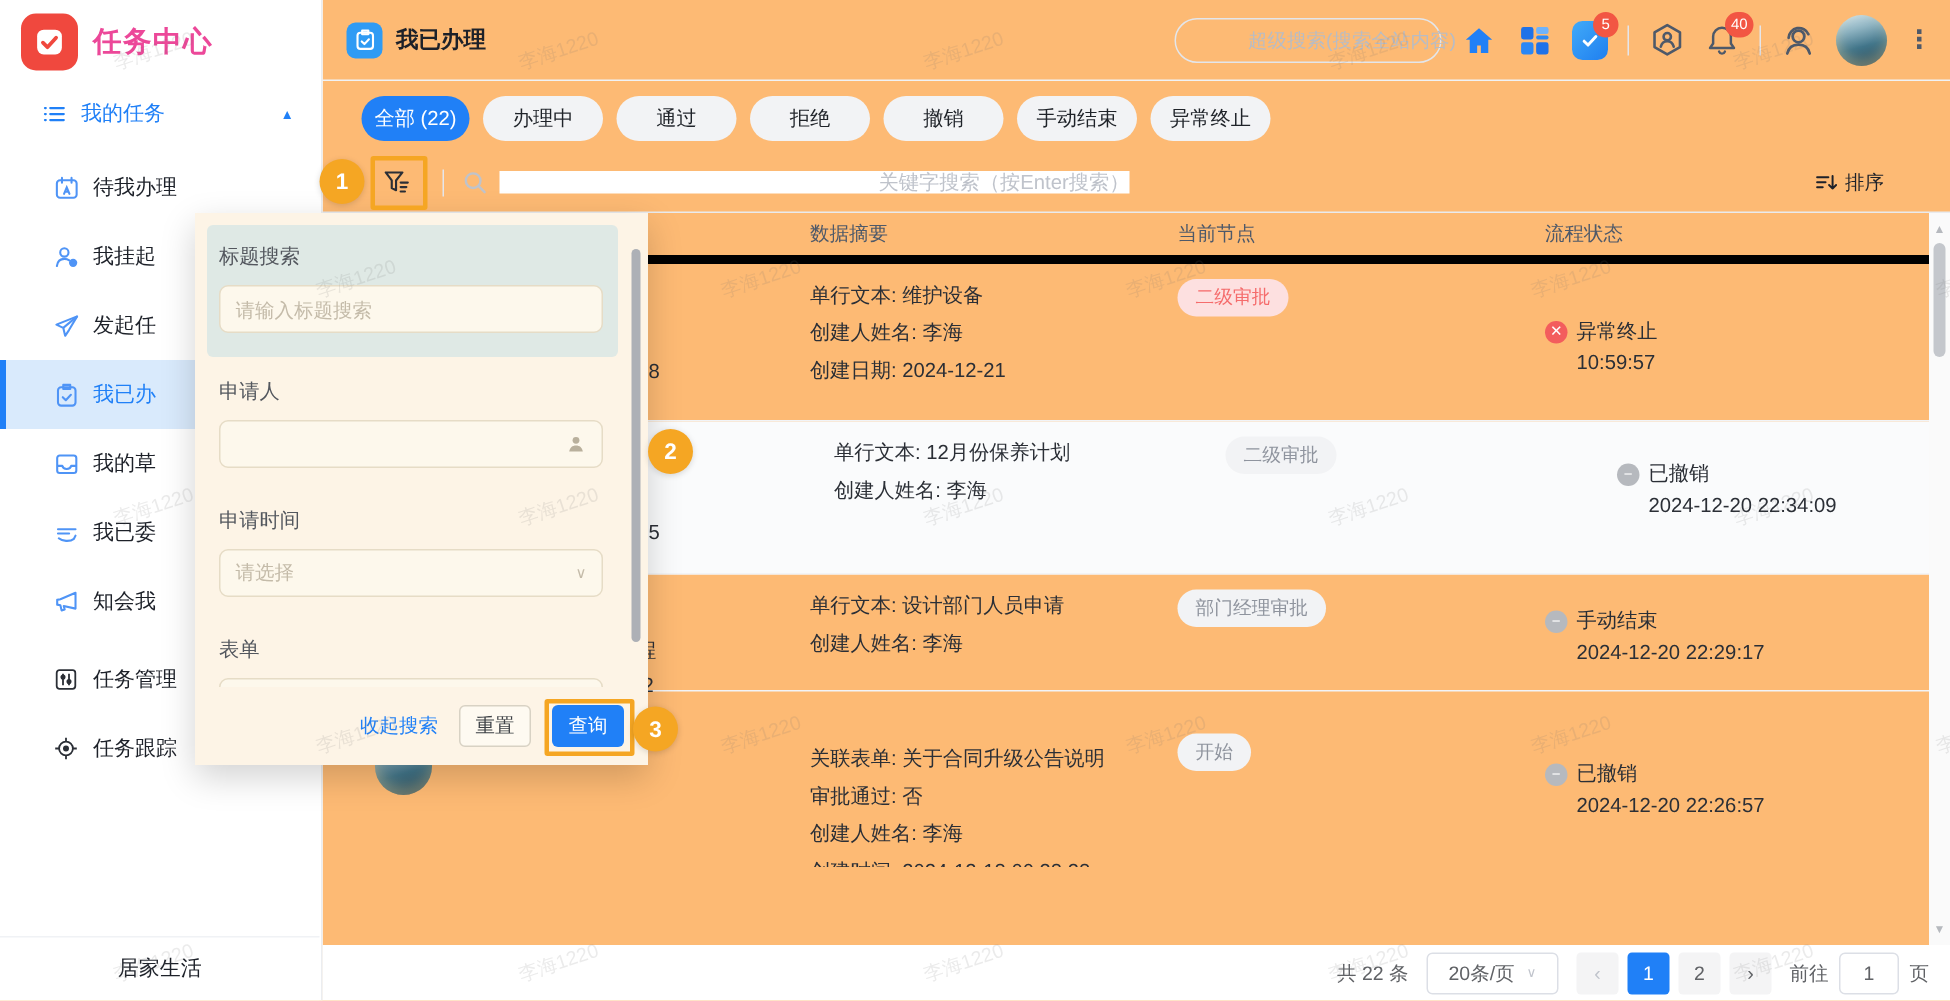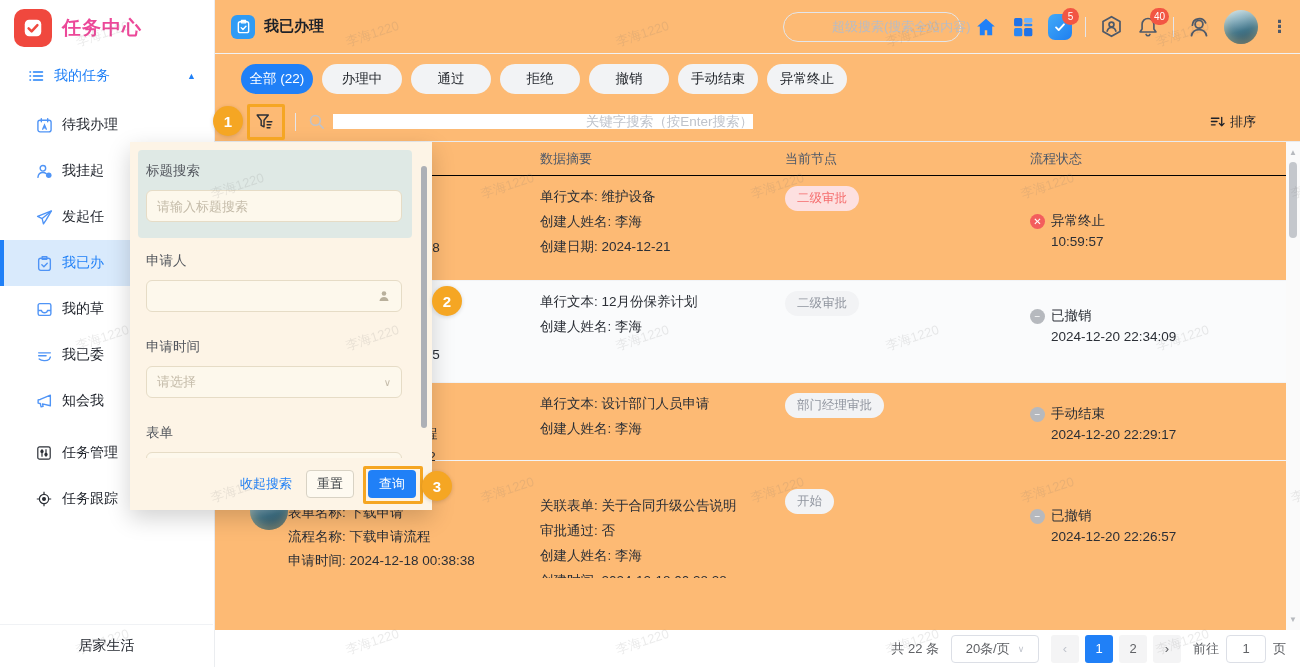--- a/index.html
+++ b/index.html
@@ -50,24 +50,24 @@
   
   .toolbar { height:40px; display:flex; align-items:center; border-bottom:1px solid #e9ebee; padding:0 18px 0 32px; }
   .funnel-btn { width:34px; height:30px; display:flex; align-items:center; justify-content:center; color:#2b2f36; cursor:pointer; }
   .tb-divider { width:1px; height:18px; background:#e5e6eb; margin:0 12px 0 14px; }
   .kw-search { display:flex; align-items:center; color:#bfc3cb; flex:1; }
   .kw-search input { border:none; outline:none; font-size:13.5px; margin-left:8px; width:420px; color:#2b2f36; font-family:inherit;text-align:right; }
   .kw-search input::placeholder { color:#bfc3cb; }
   .sort-box { margin-left:auto; display:flex; align-items:center; gap:5px; font-size:13px; color:#1d2129; cursor:pointer; margin-right:26px; }
 
   
-  .thead { height:34px; display:grid; grid-template-columns:290px 245px 245px 1fr; padding-left:35px; align-items:center; border-bottom:1px solid #000000; font-size:13px; color:#4e5969; }
+  .thead { height:34px; display:grid; grid-template-columns:290px 245px 245px 1fr; padding-left:35px; align-items:center; border-bottom:6px solid #000000; font-size:13px; color:#4e5969; }
   .tbody { position:relative; height:402px; overflow:hidden; }
   .trow { display:grid; grid-template-columns:290px 245px 245px 1fr; padding-left:35px; border-bottom:1px solid #f2f4f7; cursor:pointer; }
-  .trow.alt { background:#fafbfc; }
+  .trow.alt { background:#fafbfc;gap:16px; }
   .cell-sum { font-size:13.5px; color:#2b2f36; line-height:25px; padding-top:8px; }
   .pill { display:inline-block; padding:4px 12px; border-radius:14px; font-size:12.5px; margin-top:10px; }
   .pill.default { background:#f2f3f5; color:#8f949e; }
   .pill.danger { background:#fde0e0; color:#f56c6c; }
   .cell-status { font-size:13.5px; color:#2b2f36; }
   .st-line { display:flex; align-items:center; gap:6px; }
   .st-ic { width:15px; height:15px; border-radius:50%; color:#fff; font-size:10px; display:flex; align-items:center; justify-content:center; flex:none; }
   .st-ic.red { background:#f35d5d; }
   .st-ic.gray { background:#b6b9be; }
   .st-time { margin-left:21px; line-height:24px; }
@@ -395,25 +395,20 @@
               <span class="st-ic gray">−</span>
               <span>手动结束</span>
             </div>
           <div class="st-time">2024-12-20 22:29:17</div>
         </div>
       </div>
 
       <div class="trow" style="height:122px;">
         <div class="first-col">
           <div class="row-avatar" style="position:absolute; left:0; top:31px;"></div>
-          <div style="margin-left:38px; padding-top:40px;">
-            <div>表单名称: 下载申请</div>
-            <div>流程名称: 下载申请流程</div>
-            <div>申请时间: 2024-12-18 00:38:38</div>
-          </div>
         </div>
         <div class="cell-sum" style="padding-top:32px;">
           <div>关联表单: 关于合同升级公告说明</div>
           <div>审批通过: 否</div>
           <div>创建人姓名: 李海</div>
           <div>创建时间: 2024-12-18 00:38:38</div>
         </div>
         <div><span class="pill default" style="margin-top:28px;">开始</span></div>
         <div class="cell-status" style="padding-top:46px;">
           <div class="st-line">

